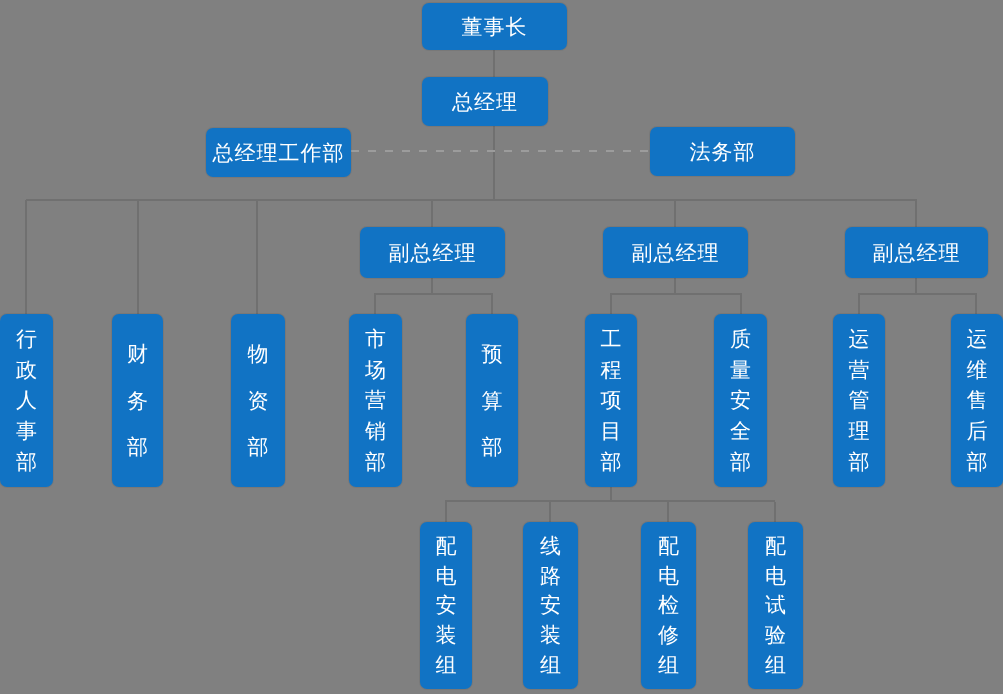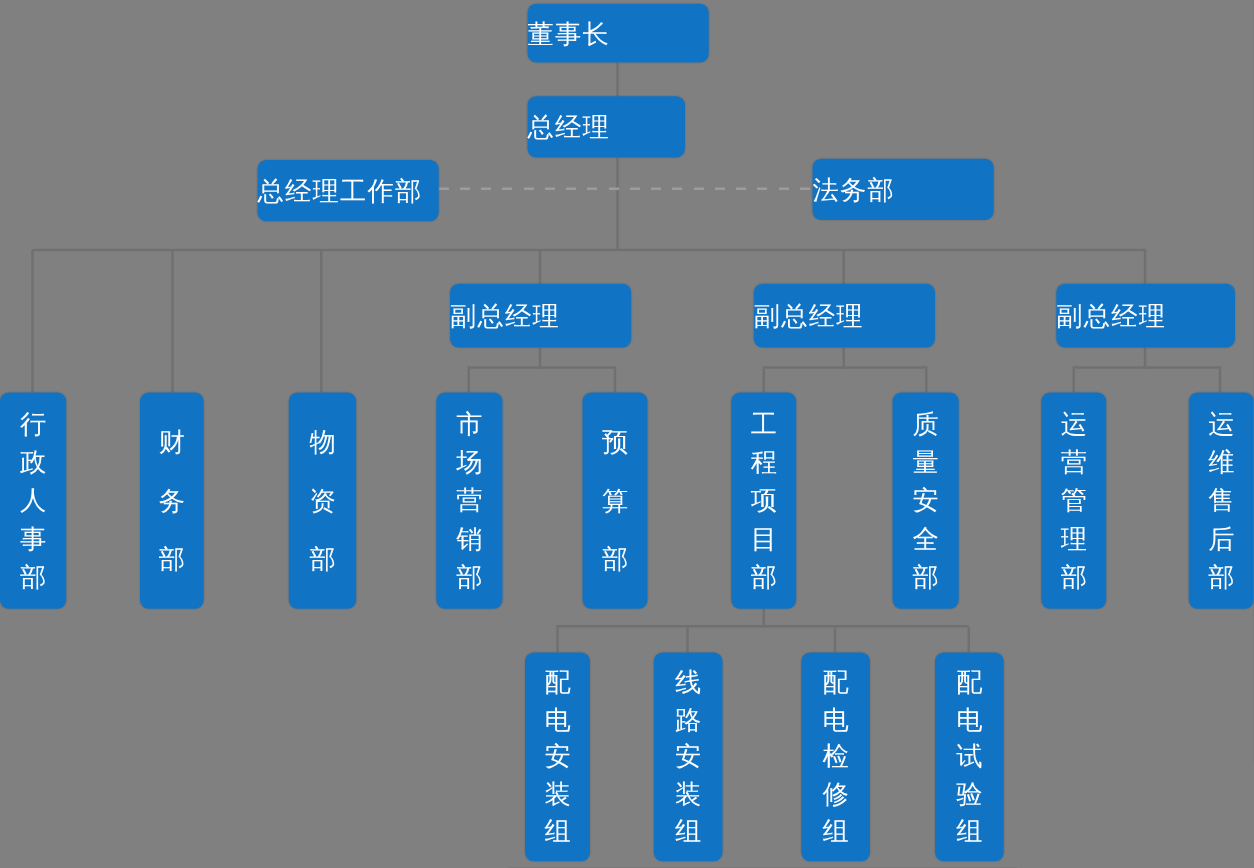--- a/index.html
+++ b/index.html
@@ -31,21 +31,21 @@
     height: 2px;
     background: repeating-linear-gradient(90deg, var(--dashed-line) 0 8px, transparent 8px 17px);
   }
   .node {
     position: absolute;
     background: var(--node-blue);
     color: var(--node-text);
     border-radius: 7px;
     display: flex;
     align-items: center;
-    justify-content: flex-start;
+    justify-content: center;
     box-shadow: 0 0 0 1px rgba(0,0,0,0.06);
   }
   .hlabel {
     font-size: 21px;
     letter-spacing: 1px;
     white-space: nowrap;
   }
   .vlabel {
     display: flex;
     flex-direction: column;

